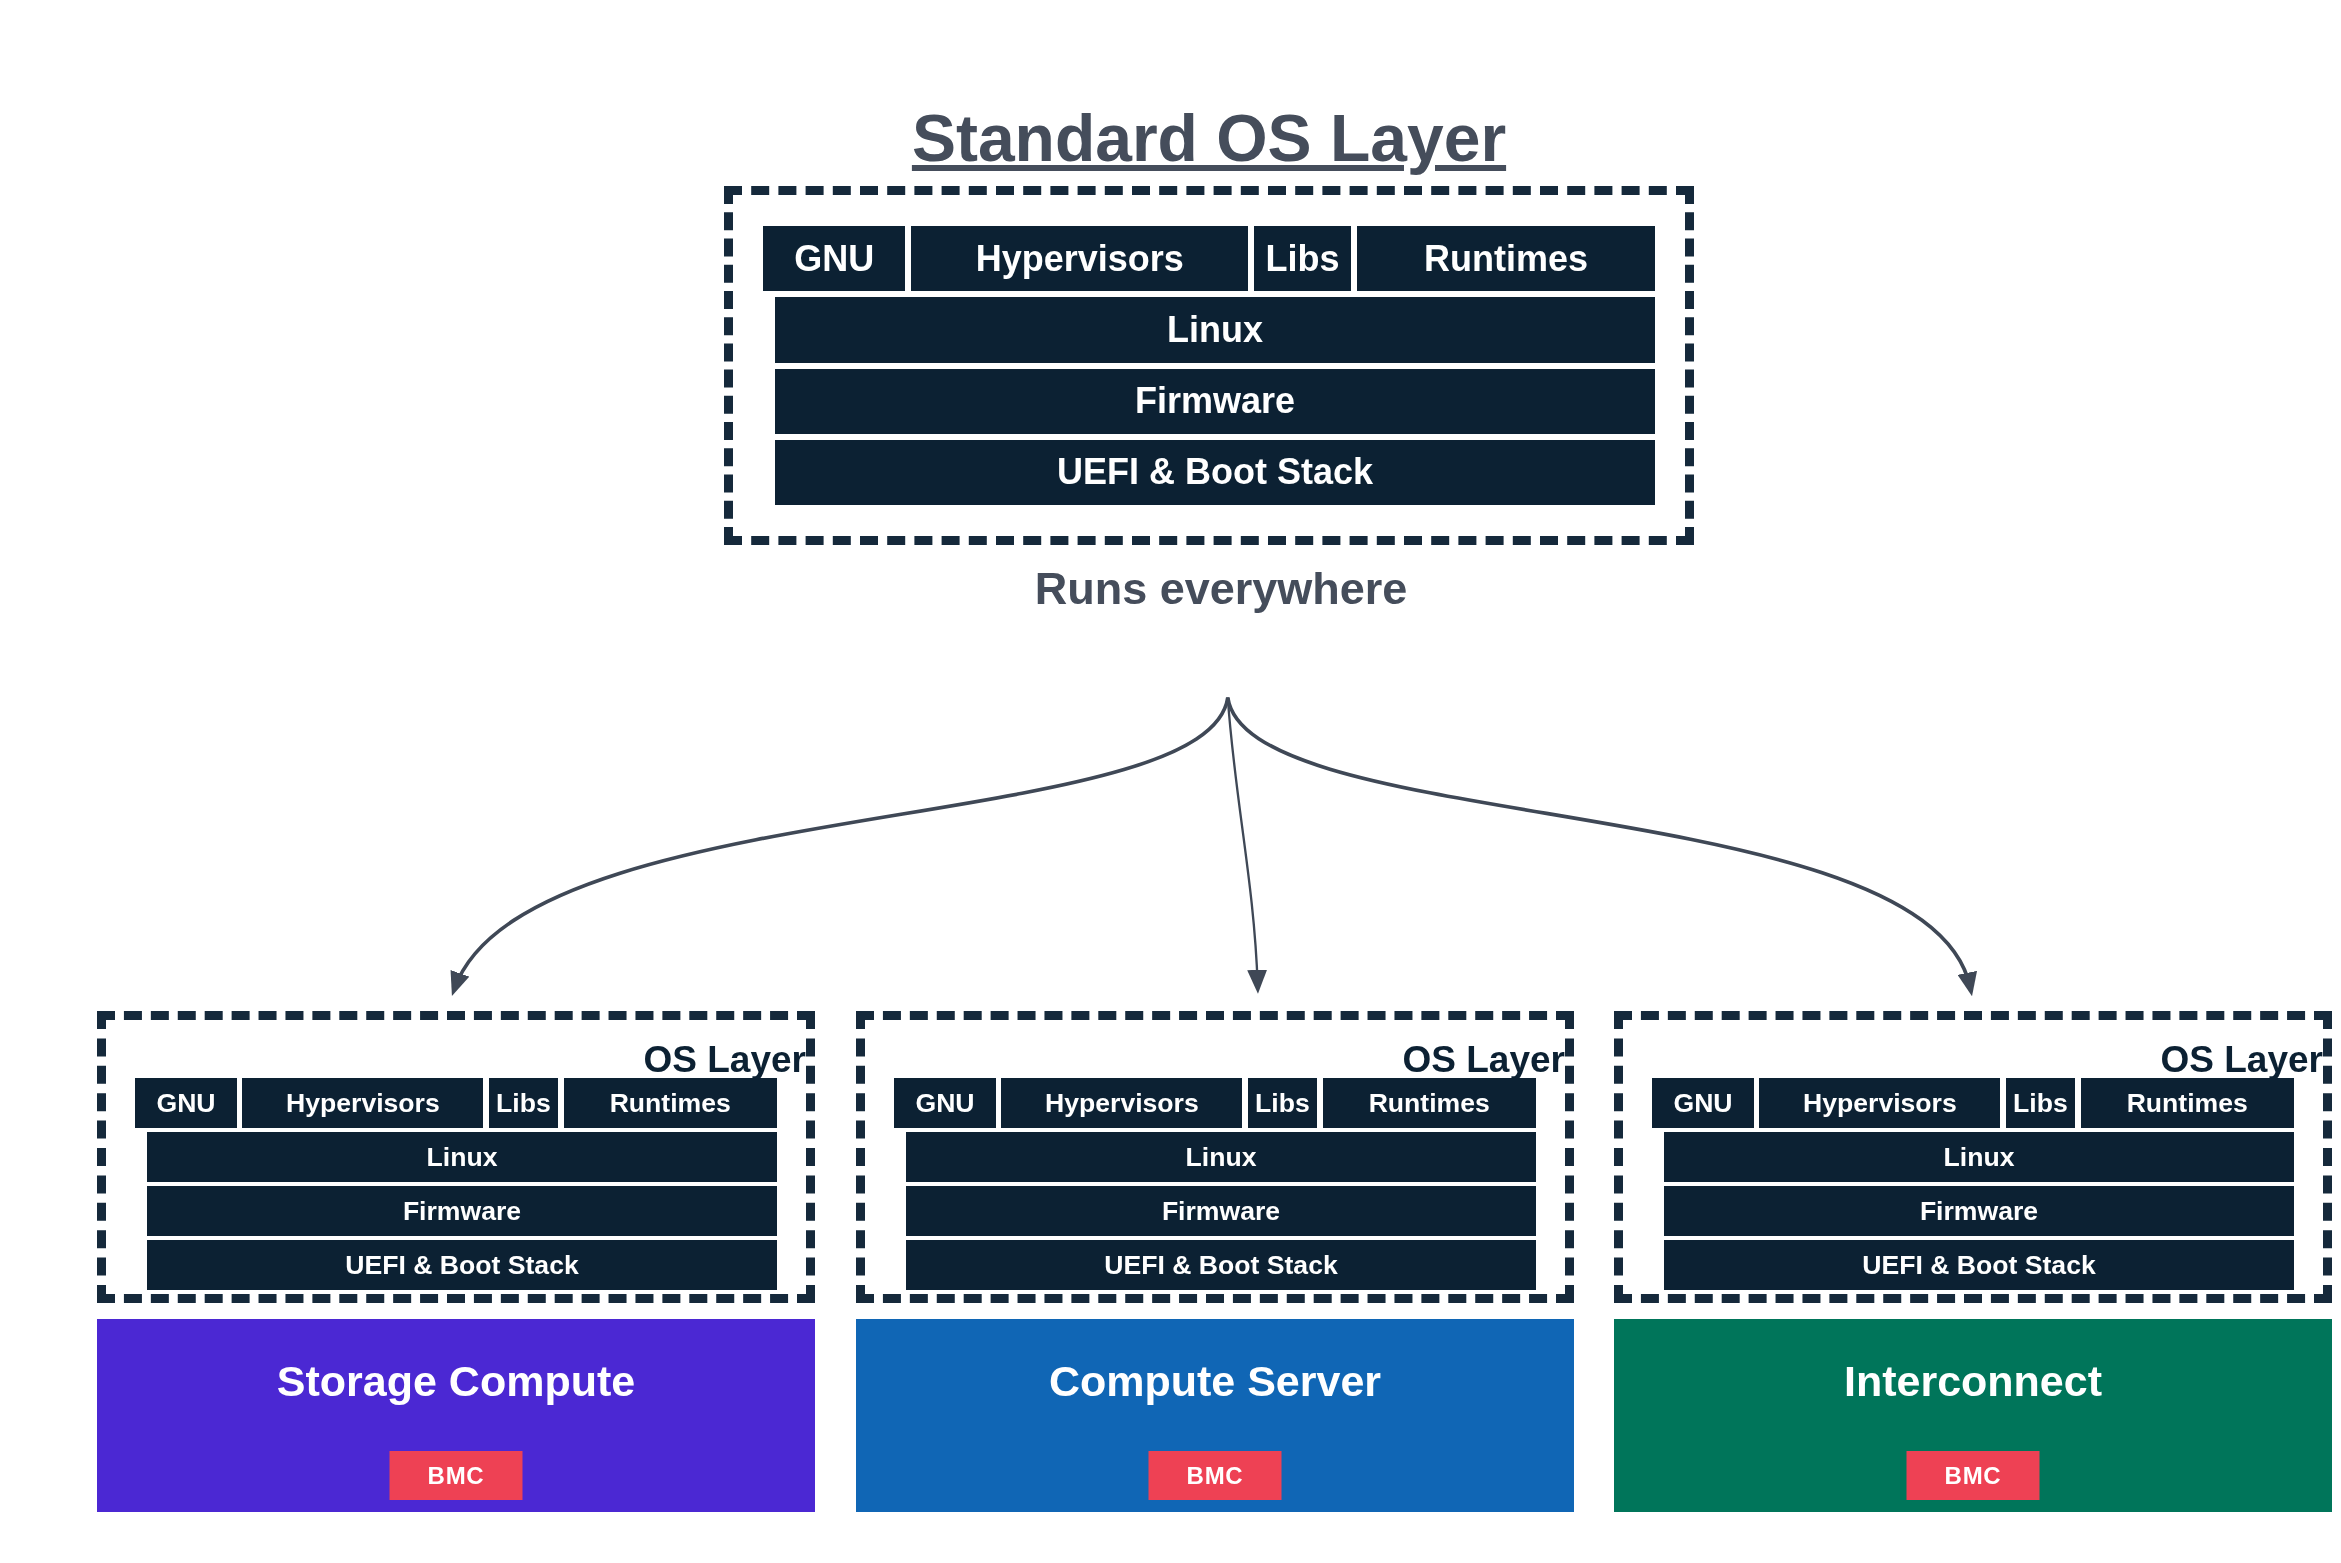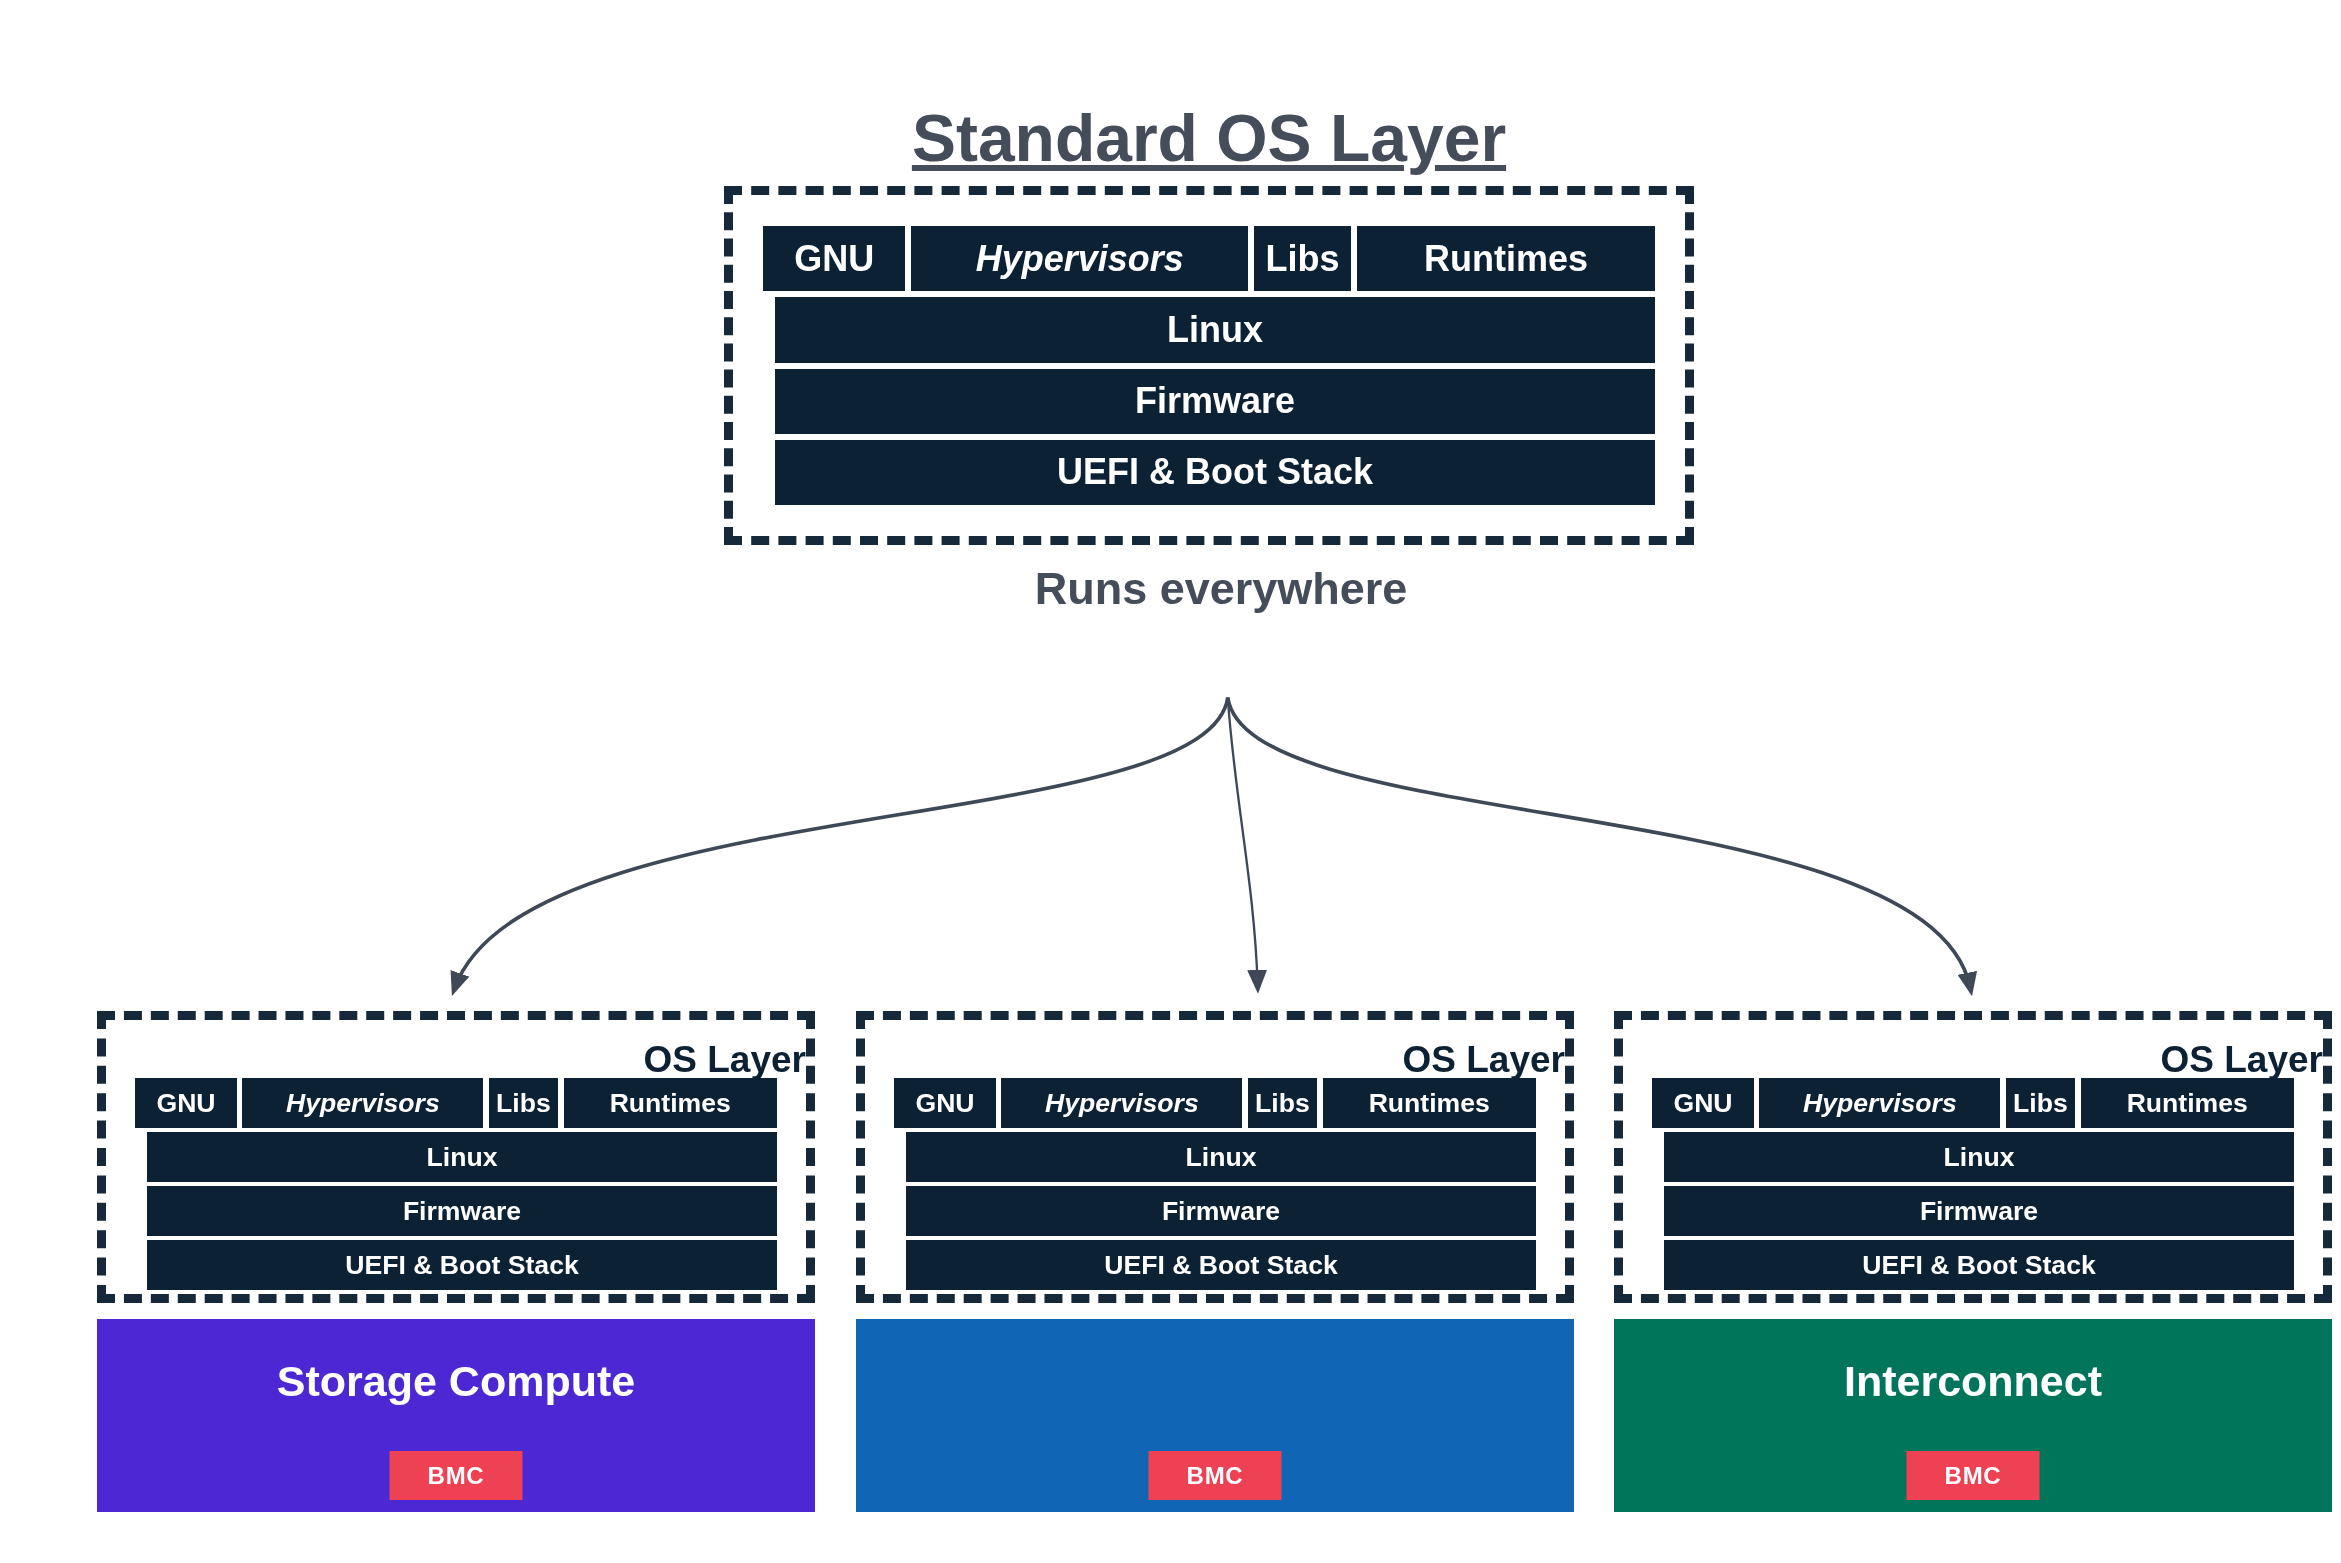--- a/index.html
+++ b/index.html
@@ -41,21 +41,21 @@
     display:flex;flex-direction:column;gap:6px;
   }
   .top-stack .stack-row{flex:1;display:flex;gap:6px;}
   .cell{
     background:var(--navy);color:#fff;font-weight:bold;
     display:flex;align-items:center;justify-content:center;
     white-space:nowrap;
   }
   .top-stack .cell{font-size:36px;}
   .w-gnu{flex:163;}
-  .w-hyp{flex:385;font-style:italic;}
+  .w-hyp{flex:385;}
   .w-libs{flex:111;}
   .w-run{flex:341;}
   .w-full{flex:1;margin-left:12px;}
 
   
   .arrows{position:absolute;left:0;top:0;}
 
   
   .col{position:absolute;top:1011px;width:718px;height:505px;}
   .col-1{left:97px;}
@@ -175,20 +175,21 @@
         </div>
         <div class="stack-row">
           <div class="cell w-full">Firmware</div>
         </div>
         <div class="stack-row">
           <div class="cell w-full">UEFI &amp; Boot Stack</div>
         </div>
       </div>
     </div>
     <div class="server-box" style="background-color: rgb(16, 102, 181);">
+      <div class="server-title">Compute Server</div>
       <div class="bmc" style="background-color: rgb(238, 65, 84);">
         <span>BMC</span>
       </div>
     </div>
   </div>
 
   <div class="col col-3">
     <div class="col-dashed">
       <div class="os-label">OS Layer</div>
       <div class="col-stack">

